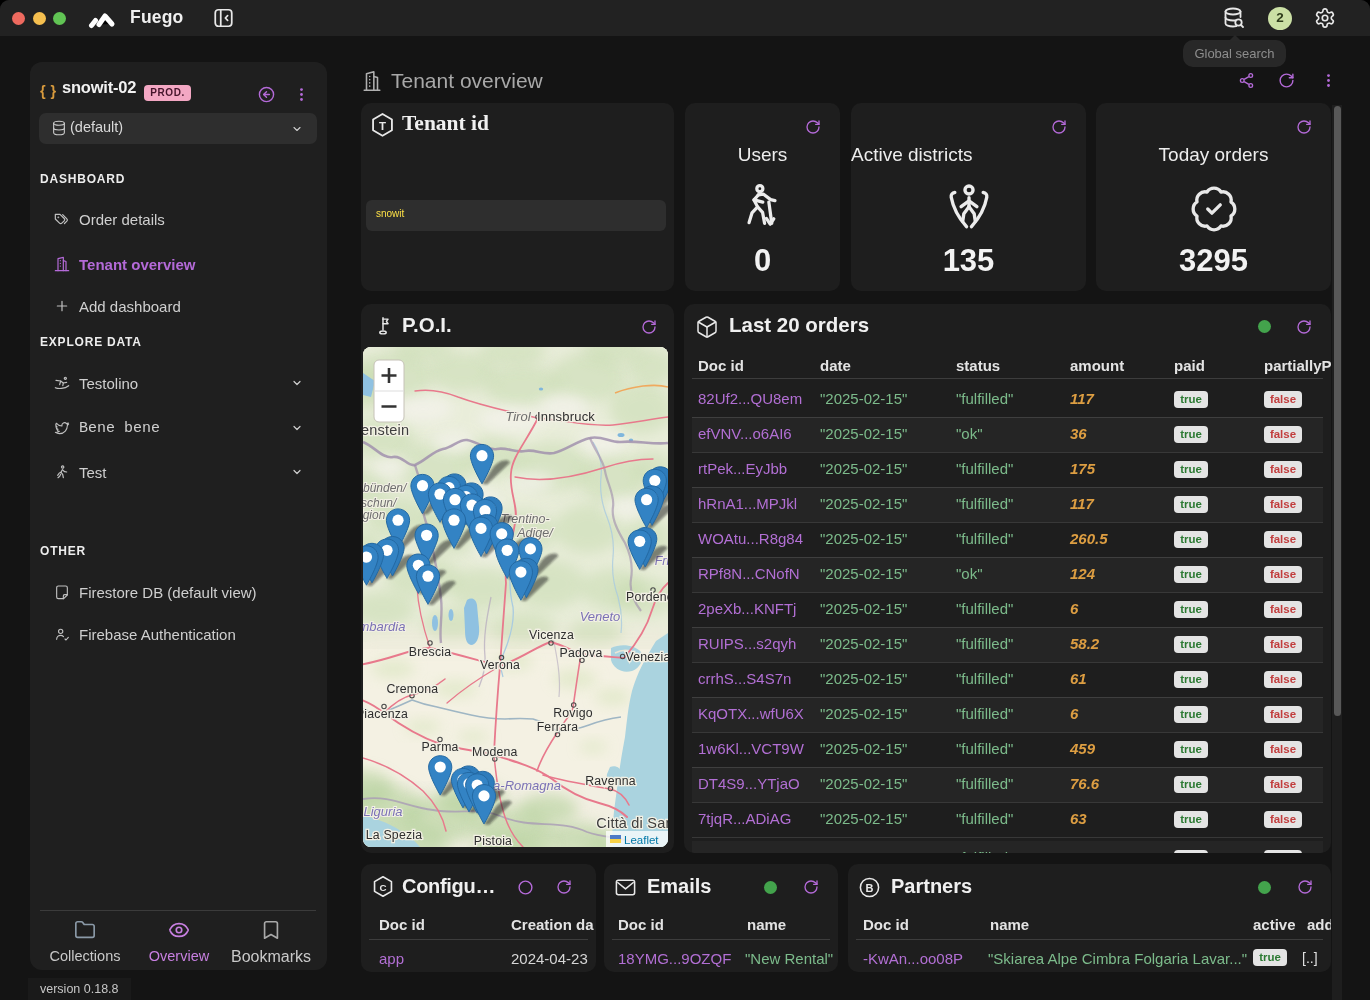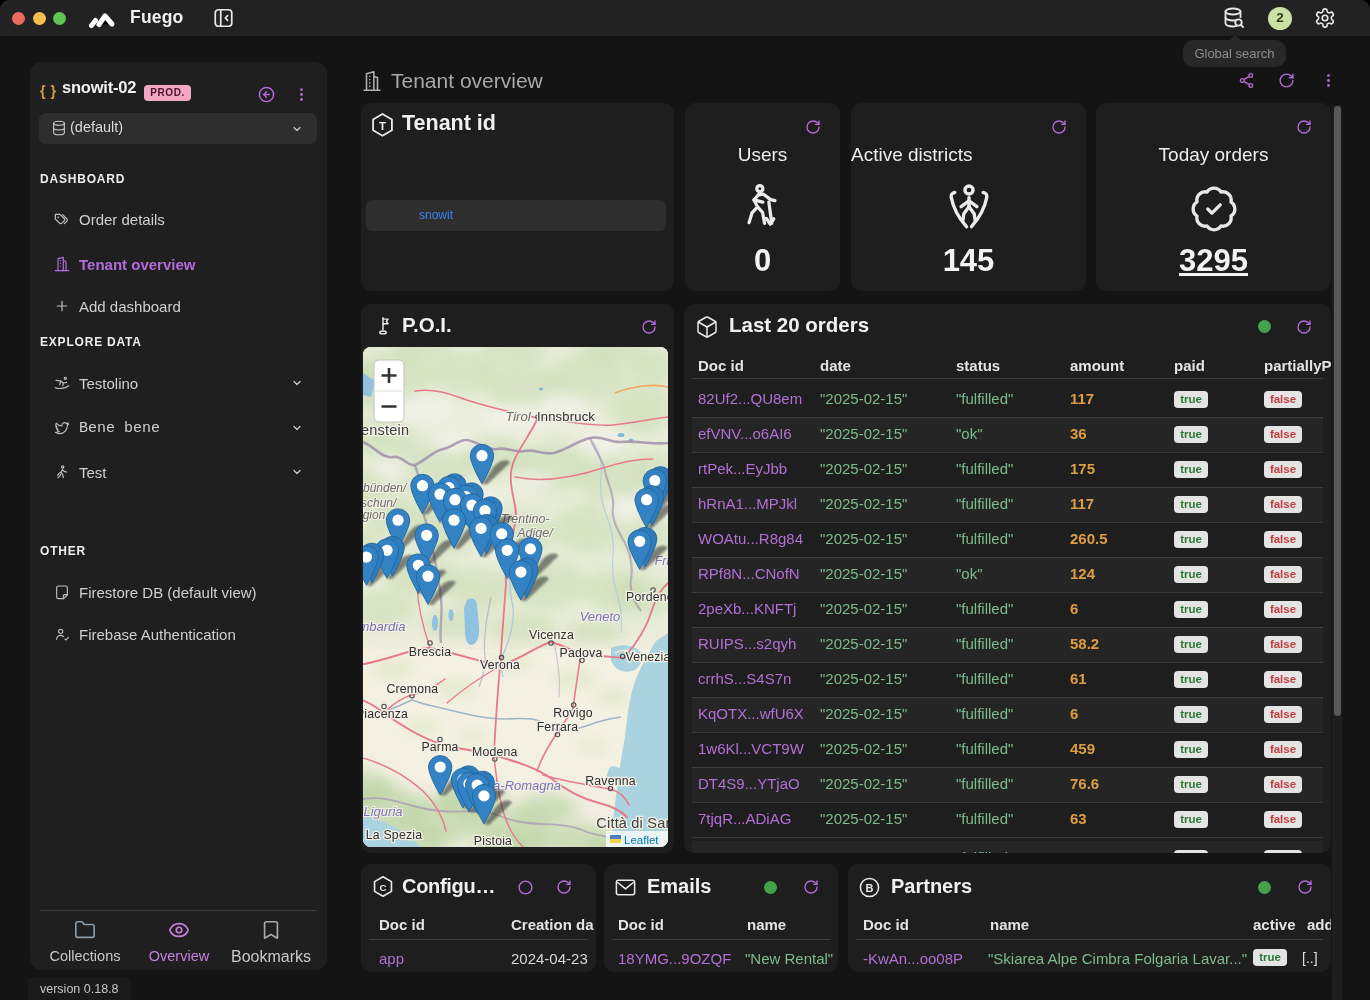--- a/index.html
+++ b/index.html
@@ -24,21 +24,21 @@
 
 .card{position:absolute;background:#1e1e1e;border-radius:10px;}
 .refbtn{position:absolute;width:16px;height:16px;}
 .cardtitle{font-weight:600;color:#f0f0f0;}
 .greendot{position:absolute;width:13px;height:13px;border-radius:50%;background:#43a34c;}
 
 .thead{position:absolute;font-size:15px;font-weight:700;color:#e3e3e3;}
 .tdiv{position:absolute;height:1px;background:#3d3d3d;}
 .docid{color:#b26fd4;}
 .grn{color:#7cbb8b;}
-.amt{color:#dd9e42;font-weight:700;}
+.amt{color:#dd9e42;font-weight:700;font-style:italic;}
 .pill{position:absolute;height:17px;border-radius:4px;background:#e4e4e4;font-size:11.5px;font-weight:700;text-align:center;line-height:17px;}
 .pill.t{color:#2c7a33;width:34px;}
 .pill.f{color:#c23d3d;width:38px;}
 .orow{position:absolute;left:8px;width:631px;height:35px;font-size:15px;}
 .orow span.c1{position:absolute;left:6px;top:8px;}
 .orow span.c2{position:absolute;left:128px;top:8px;}
 .orow span.c3{position:absolute;left:264px;top:8px;}
 .orow span.c4{position:absolute;left:378px;top:8px;}
 .zebra{background:rgba(255,255,255,.035);}
 .rline{position:absolute;left:8px;width:631px;height:1px;background:#383838;}
@@ -243,23 +243,23 @@
     <circle cx="12" cy="19" r="2"></circle>
   </svg>
 
 <div class="card" style="left:361px;top:103px;width:313px;height:188px;">
   <svg style="position:absolute;left:7px;top:8px;" width="29" height="29" viewBox="0 0 24 24">
       <g fill="none" stroke="#e8e8e8" stroke-width="1.5">
         <path d="M12 2.5l7.8 4.5v9l-7.8 4.5-7.8-4.5v-9z" stroke-linejoin="round"></path>
       </g>
       <text x="12" y="16" text-anchor="middle" font-size="9.5" font-weight="700" fill="#e8e8e8" font-family="Liberation Sans">T</text>
     </svg>
-  <div style="position:absolute;left:41px;top:8px;font-size:21.5px;" class="cardtitle">Tenant id</div>
+  <div style="position:absolute;left:41px;top:8px;font-size:21.5px;font-family:Liberation Serif, serif;" class="cardtitle">Tenant id</div>
   <div style="position:absolute;left:5px;top:97px;width:300px;height:31px;background:#2e2e2e;border-radius:6px;">
-    <div style="position:absolute;left:10px;top:8px;font-size:12px;color:#3b82f6;margin-left:43px;">snowit</div>
+    <div style="position:absolute;left:10px;top:8px;font-size:10px;color:#fde047;">snowit</div>
   </div>
 </div>
 <div class="card" style="left:685px;top:103px;width:155px;height:188px;">
   <svg class="refbtn" style="right:19px;top:16px;" viewBox="0 0 24 24">
       <g fill="none" stroke="#b46ad8" stroke-width="2" stroke-linecap="round">
         <path d="M21 12a9 9 0 1 1-9-9c2.52 0 4.93 1 6.74 2.74L21 8"></path>
         <path d="M21 3v5h-5" stroke-linejoin="round"></path>
       </g>
     </svg>
   <div style="position:absolute;left:0;top:41px;width:100%;text-align:center;font-size:19px;color:#ededed;">Users</div>
@@ -288,37 +288,37 @@
       <g fill="none" stroke="#ececec" stroke-width="1.5" stroke-linecap="round" stroke-linejoin="round">
         <circle cx="12" cy="4" r="1.8"></circle>
         <path d="M12 7.4v4"></path>
         <path d="M12 8.8 8.5 11.4M12 8.8 15.5 11.4"></path>
         <path d="M12 11.4 9.7 14.6 9.2 17.9"></path>
         <path d="M12 11.4 14.3 14.6 14.8 17.9"></path>
         <path d="M5.7 5.1C4.6 5.2 3.9 6.1 4.1 7.2 4.9 11.6 7.7 16.7 10.9 20.3"></path>
         <path d="M18.3 5.1c1.1.1 1.8 1 1.6 2.1-0.8 4.4-3.6 9.5-6.8 13.1"></path>
       </g>
     </svg>
-  <div style="position:absolute;left:0;top:140px;width:100%;text-align:center;font-size:31px;font-weight:700;color:#f2f2f2;">145</div>
+  <div style="position:absolute;left:0;top:140px;width:100%;text-align:center;font-size:31px;font-weight:700;color:#f2f2f2;">135</div>
 </div>
 <div class="card" style="left:1096px;top:103px;width:235px;height:188px;">
   <svg class="refbtn" style="right:19px;top:16px;" viewBox="0 0 24 24">
       <g fill="none" stroke="#b46ad8" stroke-width="2" stroke-linecap="round">
         <path d="M21 12a9 9 0 1 1-9-9c2.52 0 4.93 1 6.74 2.74L21 8"></path>
         <path d="M21 3v5h-5" stroke-linejoin="round"></path>
       </g>
     </svg>
   <div style="position:absolute;left:0;top:41px;width:100%;text-align:center;font-size:19px;color:#ededed;">Today orders</div>
   <svg style="position:absolute;left:50%;top:81px;transform:translateX(-50%);" width="50" height="50" viewBox="0 0 24 24">
       <g fill="none" stroke="#e8e8e8" stroke-width="1.6" stroke-linecap="round" stroke-linejoin="round">
         <path d="M3.85 8.62a4 4 0 0 1 4.78-4.77 4 4 0 0 1 6.74 0 4 4 0 0 1 4.78 4.78 4 4 0 0 1 0 6.74 4 4 0 0 1-4.77 4.78 4 4 0 0 1-6.75 0 4 4 0 0 1-4.78-4.77 4 4 0 0 1 0-6.76Z"></path>
         <path d="m9 12 2 2 4-4"></path>
       </g>
     </svg>
-  <div style="position:absolute;left:0;top:140px;width:100%;text-align:center;font-size:31px;font-weight:700;color:#f2f2f2;text-decoration:underline;">3295</div>
+  <div style="position:absolute;left:0;top:140px;width:100%;text-align:center;font-size:31px;font-weight:700;color:#f2f2f2;">3295</div>
 </div>
 
 <div class="card" style="left:361px;top:304px;width:313px;height:549px;">
   <svg style="position:absolute;left:11px;top:11px;" width="22" height="22" viewBox="0 0 24 24">
       <g fill="none" stroke="#e8e8e8" stroke-width="1.6" stroke-linecap="round" stroke-linejoin="round">
         <path d="M12 3v13"></path>
         <path d="M12 4.5h5.5l-1.8 2.5 1.8 2.5H12"></path>
         <ellipse cx="12" cy="19" rx="3.5" ry="1.6"></ellipse>
       </g>
     </svg>

